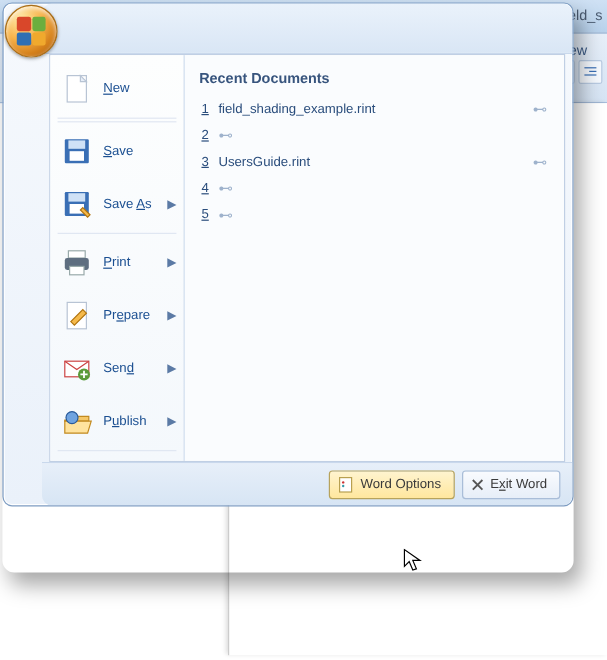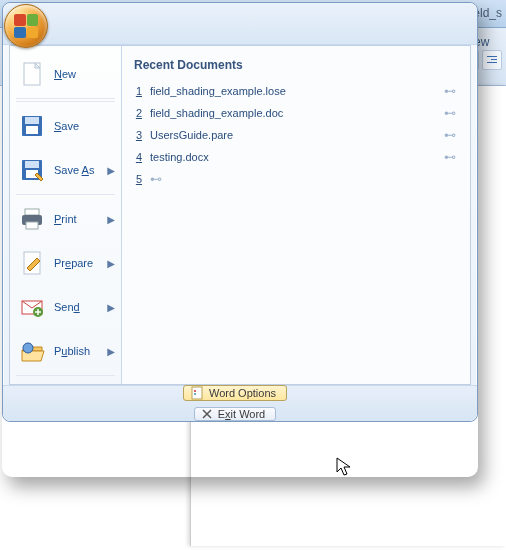--- a/index.html
+++ b/index.html
@@ -72,20 +72,21 @@
     pointer-events:none;
   }
   .office-menu {
     position:absolute;
     left:2px; top:2px;
     width:476px;
     background: linear-gradient(#f6f9fd, #eaf1fa);
     border:1px solid #7d9cc2;
     border-radius:8px;
     box-shadow: 0 0 0 1px #fff inset;
+    padding-left: 32px;
   }
   .om-top {
     height:42px;
     border-bottom:1px solid #c9d8ec;
     background:linear-gradient(#eaf2fb,#d9e6f5);
     border-radius:8px 8px 0 0;
   }
   .om-body {
     display:flex;
     background:#fff;
@@ -133,21 +134,20 @@
   .om-bottom {
     height:36px;
     border-top:1px solid #c9d8ec;
     background:linear-gradient(#e7eff9,#d7e5f4);
     border-radius:0 0 8px 8px;
     display:flex;
     justify-content:flex-end;
     align-items:center;
     padding-right:10px;
     gap:6px;
-    flex-direction:column;
   }
   .footer-btn {
     height:24px;
     padding:0 10px 0 6px;
     display:flex; align-items:center; gap:5px;
     border:1px solid #b7a35c;
     border-radius:3px;
     background:linear-gradient(#fff4cf,#ffe79e);
     color:#3a3a3a;
     cursor:pointer;
@@ -348,36 +348,34 @@
         <span class="arrow">▶</span>
       </div>
       <div class="hr"></div>
 
     </div>
 
     <div class="om-right">
       <div class="rd-title">Recent Documents</div>
       <div class="rd-row">
         <span class="rd-num">1</span>
-        <span class="rd-name">field_shading_example.lose</span>
+        <span class="rd-name">field_shading_example.rint</span>
         <span class="pin">⊷</span>
       </div>
       <div class="rd-row">
         <span class="rd-num">2</span>
-        <span class="rd-name">field_shading_example.doc</span>
         <span class="pin">⊷</span>
       </div>
       <div class="rd-row">
         <span class="rd-num">3</span>
-        <span class="rd-name">UsersGuide.pare</span>
+        <span class="rd-name">UsersGuide.rint</span>
         <span class="pin">⊷</span>
       </div>
       <div class="rd-row">
         <span class="rd-num">4</span>
-        <span class="rd-name">testing.docx</span>
         <span class="pin">⊷</span>
       </div>
       <div class="rd-row">
         <span class="rd-num">5</span>
         <span class="pin">⊷</span>
       </div>
     </div>
   </div>
 
   <div class="om-bottom">

